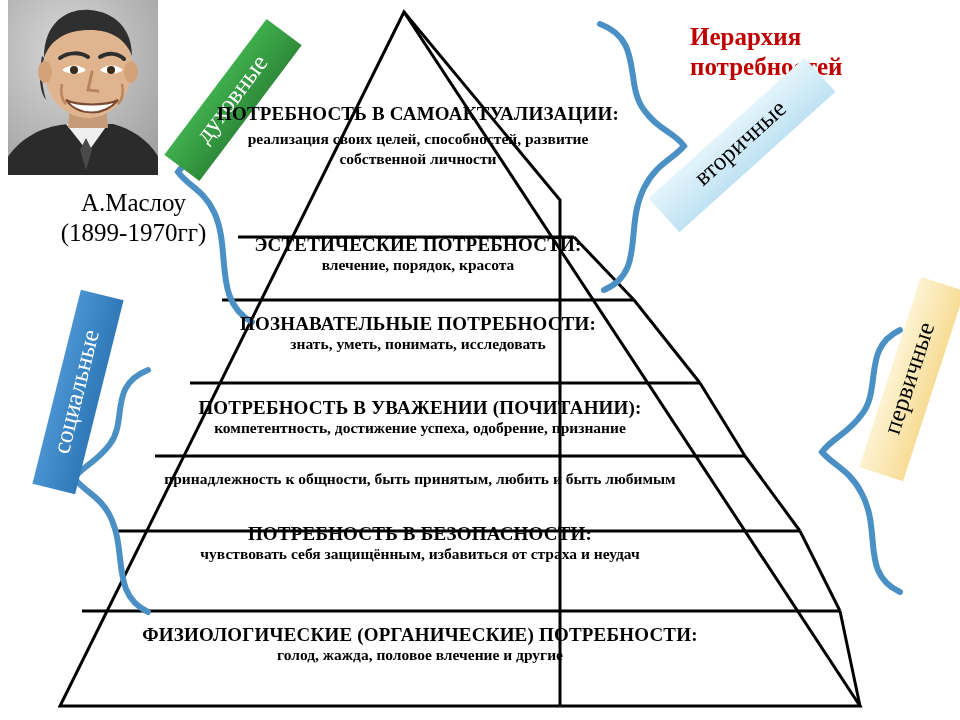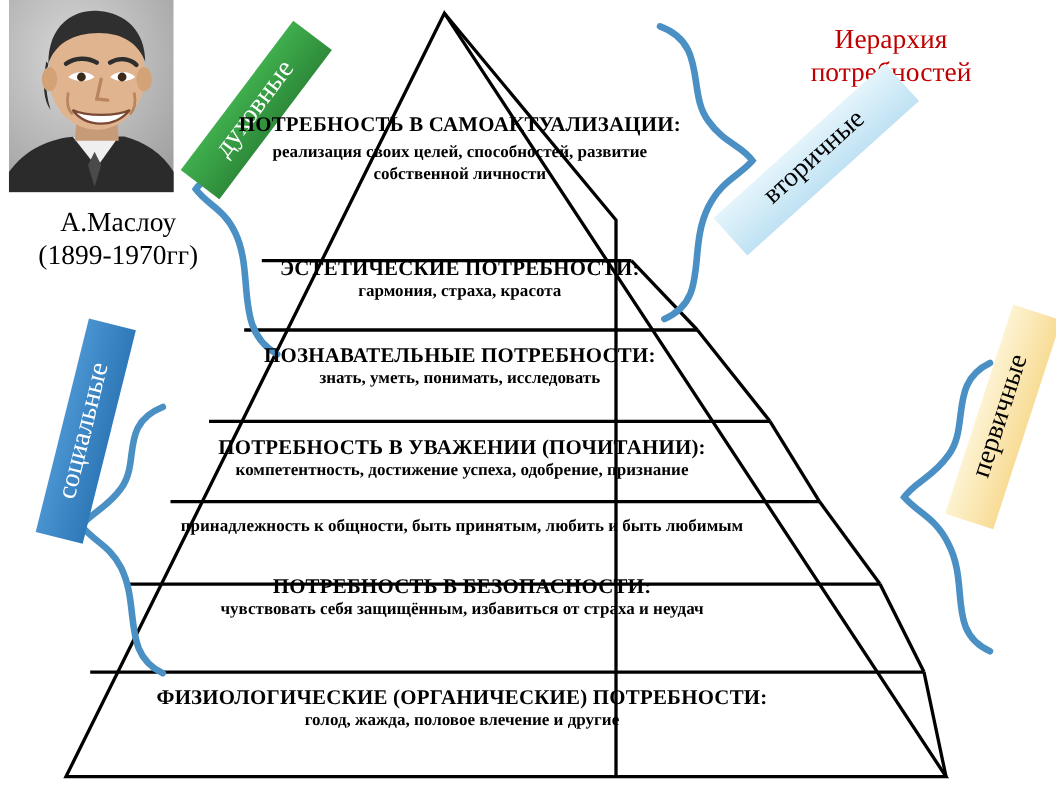--- a/index.html
+++ b/index.html
@@ -37,31 +37,32 @@
   .author-name {
     position: absolute;
     left: 0px;
     top: 188px;
     width: 215px;
     text-align: center;
     font-family: "Liberation Serif", serif;
     font-size: 25px;
     color: #000000;
     line-height: 1.18;
+    padding-left: 26px;
   }
 
   
   .main-title {
     position: absolute;
     left: 690px;
     top: 22px;
     width: 240px;
-    text-align: center;
-    font-family: "Liberation Serif", serif;
-    font-weight: normal;
+    text-align: left;
+    font-family: "Liberation Serif", serif;
+    font-weight: bold;
     font-size: 25px;
     color: #c00000;
     line-height: 1.2;
   }
 
   
   .ribbon {
     position: absolute;
     font-family: "Liberation Serif", serif;
     font-size: 25px;
@@ -242,21 +243,21 @@
   <div class="ribbon ribbon-secondary">вторичные</div>
   <div class="ribbon ribbon-primary">первичные</div>
 
   <div class="level" id="lvl-self">
     <div class="lv-title">ПОТРЕБНОСТЬ В САМОАКТУАЛИЗАЦИИ:</div>
     <div class="lv-desc">реализация своих целей, способностей, развитие собственной личности</div>
   </div>
 
   <div class="level" id="lvl-aesthetic">
     <div class="lv-title">ЭСТЕТИЧЕСКИЕ ПОТРЕБНОСТИ:</div>
-    <div class="lv-desc">гармония, страха, красота</div>
+    <div class="lv-desc">влечение, порядок, красота</div>
   </div>
 
   <div class="level" id="lvl-respect">
     <div class="lv-title">ПОТРЕБНОСТЬ В УВАЖЕНИИ (ПОЧИТАНИИ):</div>
     <div class="lv-desc">компетентность, достижение успеха, одобрение, признание</div>
   </div>
 
   <div class="level" id="lvl-cognitive">
     <div class="lv-title">ПОЗНАВАТЕЛЬНЫЕ ПОТРЕБНОСТИ:</div>
     <div class="lv-desc">знать, уметь, понимать, исследовать</div>

